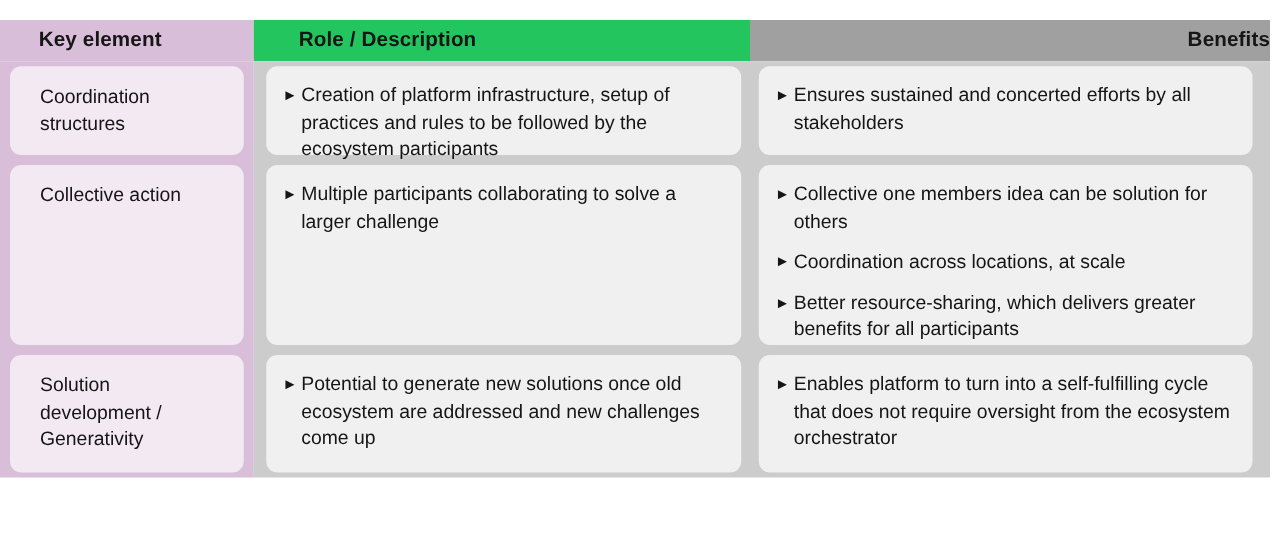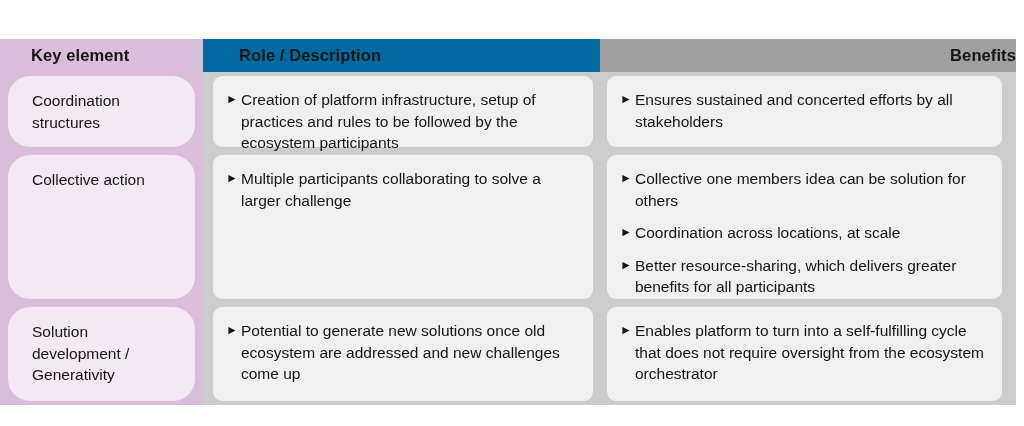--- a/index.html
+++ b/index.html
@@ -10,21 +10,21 @@
   body {
     width: 1024px;
     height: 426px;
     font-family: "Liberation Sans", sans-serif;
     -webkit-font-smoothing: antialiased;
   }
 
   .table-wrap {
     position: absolute;
     left: 0px;
-    top: 39px;
+    top: 16px;
     width: 1016px;
   }
 
   
   .header-row {
     display: flex;
     width: 100%;
     height: 33px;
   }
   .hdr {
@@ -36,21 +36,21 @@
     color: #161616;
     letter-spacing: 0.1px;
   }
   .hdr-key {
     width: 203px;
     background: #d8bed8;
     padding-left: 31px;
   }
   .hdr-role {
     width: 397px;
-    background: #0369a1;
+    background: #22c55e;
     padding-left: 36px;
   }
   .hdr-benefits {
     width: 416px;
     background: #a0a0a0;
     padding-left: 20px;
     justify-content: flex-end;
   }
 
   
@@ -89,21 +89,20 @@
     box-sizing: border-box;
     width: 100%;
     border-radius: 9px;
     display: flex;
     flex-direction: column;
     justify-content: flex-start;
   }
   .card-key {
     background: #f2e9f2;
     padding: 14px 14px 10px 24px;
-    border-radius: 22px;
   }
   .card-plain {
     background: #f0f0f0;
     padding: 13px 12px 10px 13px;
   }
 
   .key-label {
     font-size: 15.5px;
     line-height: 21.5px;
     color: #151515;

